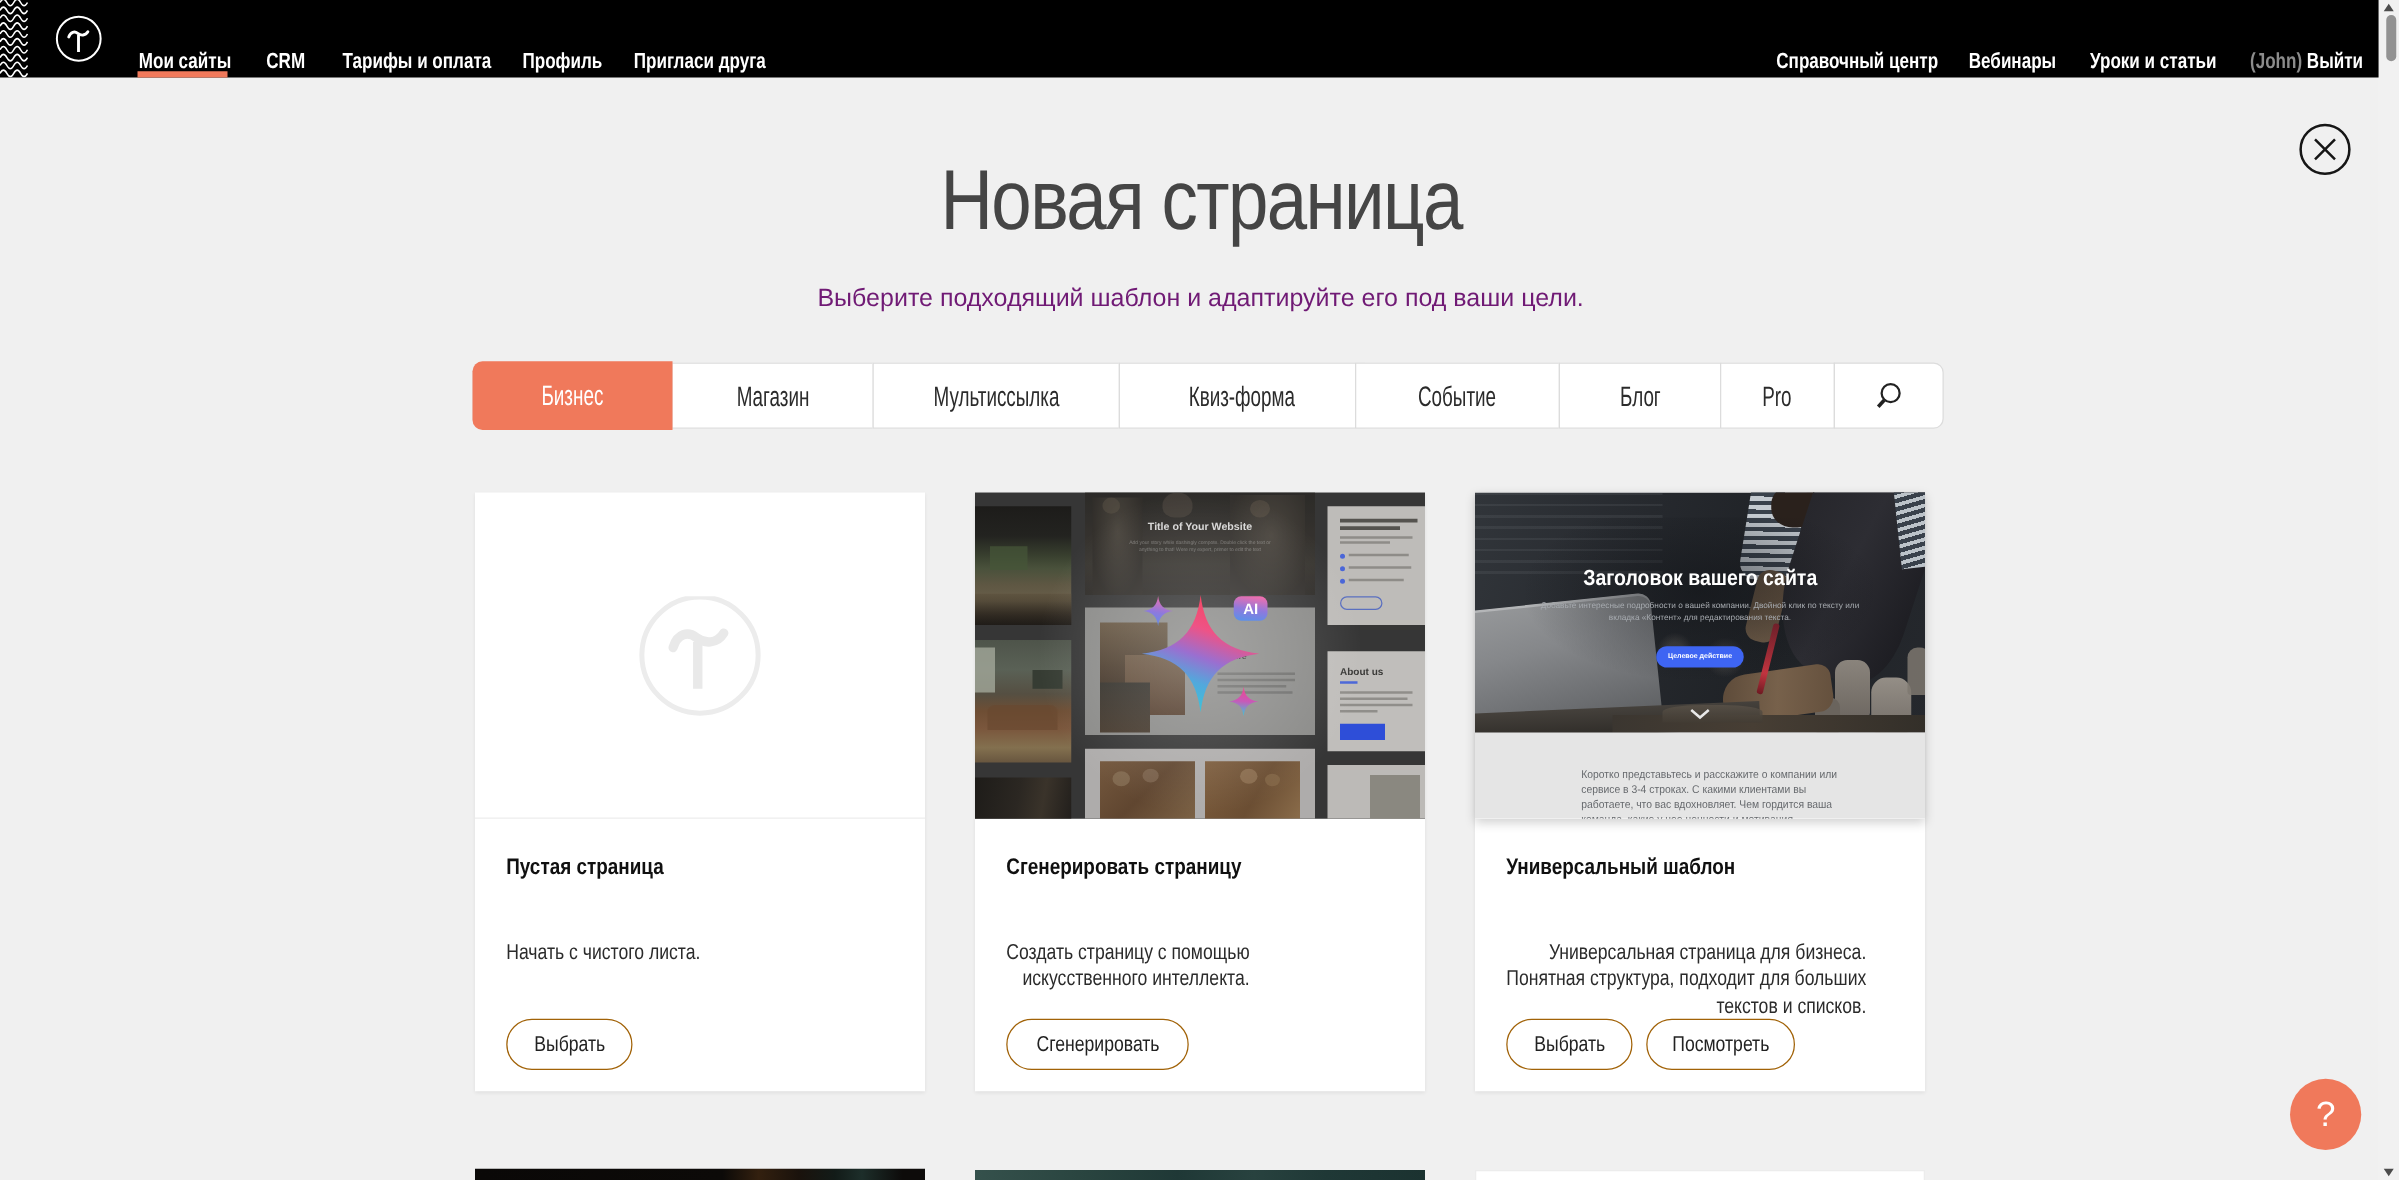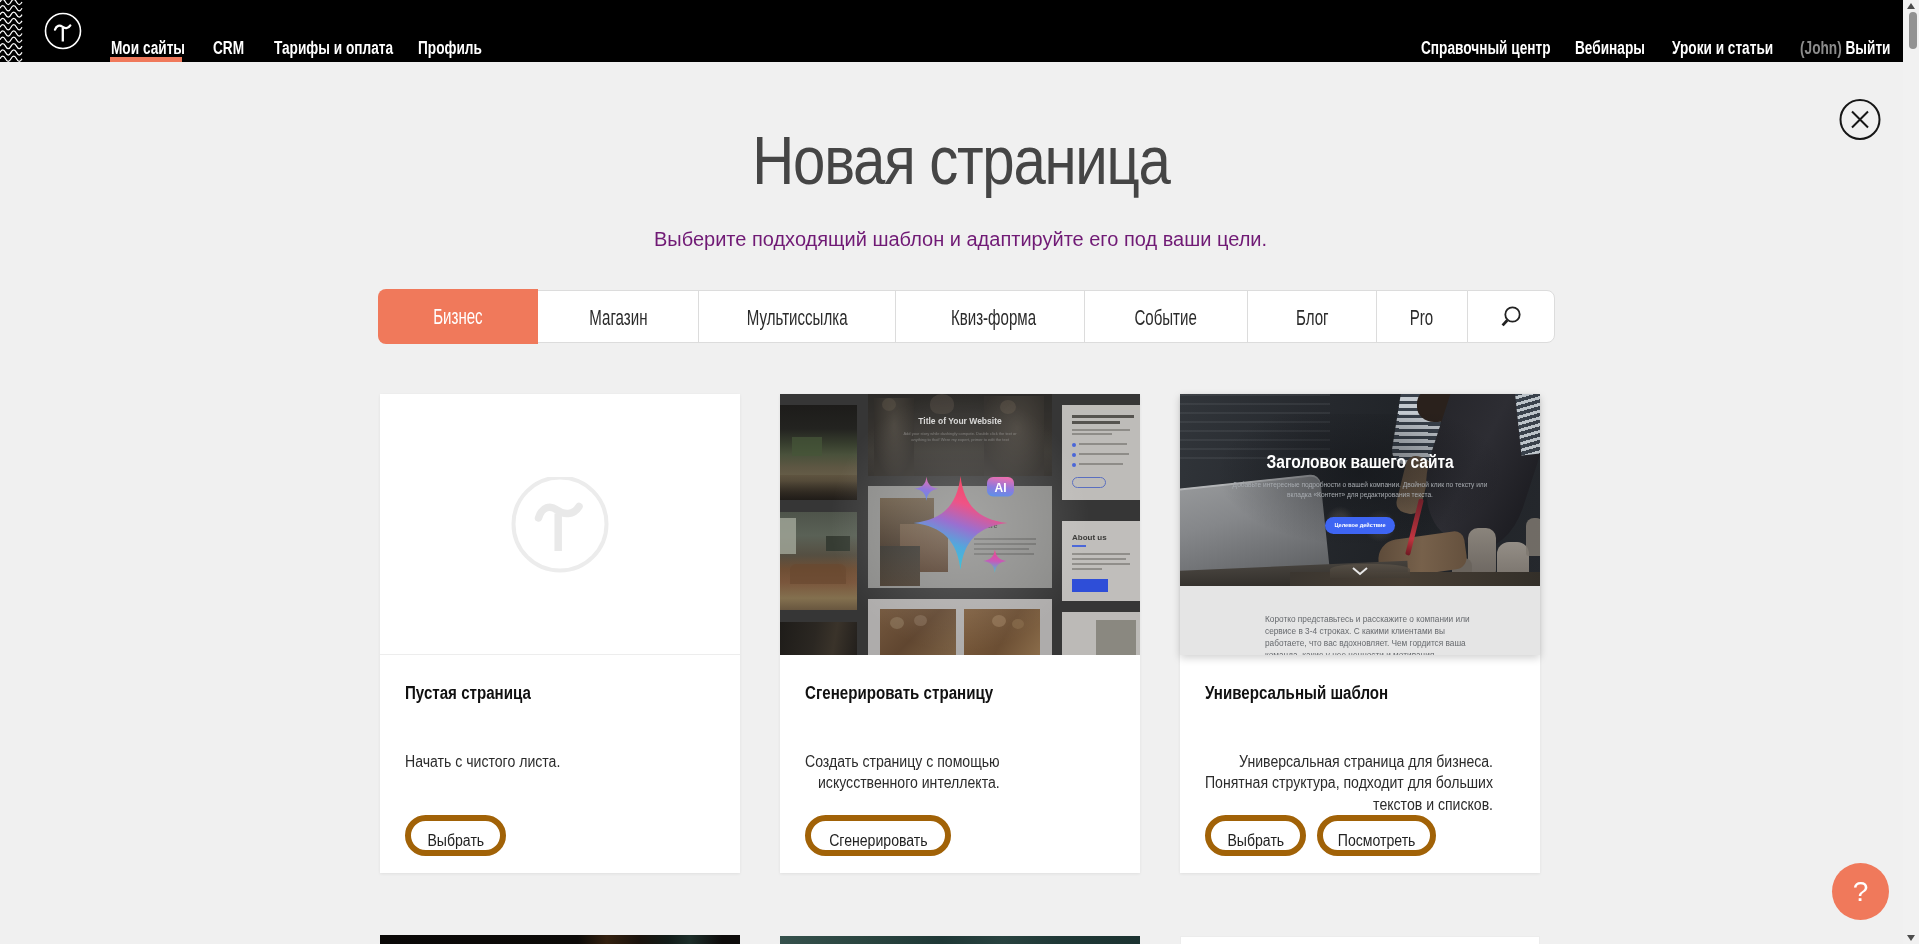--- a/index.html
+++ b/index.html
@@ -27,21 +27,21 @@
   #tab-active { position:absolute; left:0px; top:-1px; width:160px; height:55px; background:#f0795b; border-radius:8px 0 0 8px; color:#fff; font-size:22.5px; text-align:center; line-height:56px; z-index:2; }
   #tab-active span { display:inline-block; transform:scaleX(0.67); }
 
   
   .card { position:absolute; top:394px; width:360px; height:479px; background:#fff; box-shadow:0 1px 3px rgba(0,0,0,0.07); }
   .card-img { position:absolute; left:0; top:0; width:360px; height:260px; overflow:hidden; }
   .card-title { position:absolute; left:25px; top:683px; font-size:18px; font-weight:bold; color:#101010; white-space:nowrap; }
   .card-title span { display:inline-block; transform:scaleX(0.84); transform-origin:0 50%; }
   .card-desc { position:absolute; left:25px; top:751px; font-size:17.3px; line-height:21.4px; color:#2b2b2b; white-space:nowrap;text-align:right; }
   .card-desc span { display:inline-block; transform:scaleX(0.815); transform-origin:0 0; }
-  .btn { position:absolute; top:815px; height:41px; border:6px solid #a16207; border-radius:20.5px; background:#fff; font-size:17.3px; color:#222; text-align:center; line-height:39px; }
+  .btn { position:absolute; top:815px; height:41px; border:1px solid #a16207; border-radius:20.5px; background:#fff; font-size:17.3px; color:#222; text-align:center; line-height:39px; }
   .btn span { display:inline-block; transform:scaleX(0.815); }
 
   
   #help { position:absolute; left:1832px; top:863px; width:57px; height:57px; border-radius:50%; background:#f0795b; color:#fff; font-size:28px; text-align:center; line-height:57px; }
 
   
   #sb-track { position:absolute; left:1903px; top:0; width:16px; height:944px; background:#f1f1f1; }
   #sb-thumb { position:absolute; left:6px; top:12px; width:8px; height:37px; border-radius:4px; background:#929292; }
   .sb-arrow-up { position:absolute; left:4px; top:3px; width:0; height:0; border-left:4px solid transparent; border-right:4px solid transparent; border-bottom:6px solid #4c4c4c; }
   .sb-arrow-dn { position:absolute; left:4px; top:935px; width:0; height:0; border-left:4px solid transparent; border-right:4px solid transparent; border-top:6px solid #4c4c4c; }
@@ -67,20 +67,21 @@
   </svg>
   <svg width="38" height="38" viewBox="0 0 38 38" style="position:absolute;left:44px;top:12px">
     <circle cx="19" cy="19" r="17.5" fill="none" stroke="#fff" stroke-width="1.6"></circle>
     <path d="M11,17.6 C12.5,13.4 15.8,12.8 18.2,14.7 C20.6,16.6 24.3,16.8 26.3,13.4" fill="none" stroke="#fff" stroke-width="2.3" stroke-linecap="round"></path>
     <path d="M18.8,16 L18.8,29.5" fill="none" stroke="#fff" stroke-width="2.3"></path>
   </svg>
   <div class="nav-item" style="left:111px;"><span class="nx">Мои сайты</span></div>
   <div class="nav-item" style="left:213px;"><span class="nx">CRM</span></div>
   <div class="nav-item" style="left:274px;"><span class="nx">Тарифы и оплата</span></div>
   <div class="nav-item" style="left:418px;"><span class="nx">Профиль</span></div>
+  <div class="nav-item" style="left:507px;"><span class="nx">Пригласи друга</span></div>
   <div class="nav-item" style="left:1421px;"><span class="nx">Справочный центр</span></div>
   <div class="nav-item" style="left:1575px;"><span class="nx">Вебинары</span></div>
   <div class="nav-item" style="left:1672px;"><span class="nx">Уроки и статьи</span></div>
   <div class="nav-item" style="left:1800px;"><span class="nx"><span style="color:#8c8c8c">(John)</span> Выйти</span></div>
   <div id="underline"></div>
 </div>
 
 <svg width="44" height="44" viewBox="0 0 44 44" style="position:absolute;left:1838px;top:97px">
   <circle cx="22" cy="22.5" r="19.5" fill="none" stroke="#161616" stroke-width="2"></circle>
   <path d="M14,14.5 L30,30.5 M30,14.5 L14,30.5" stroke="#161616" stroke-width="2" fill="none"></path>

